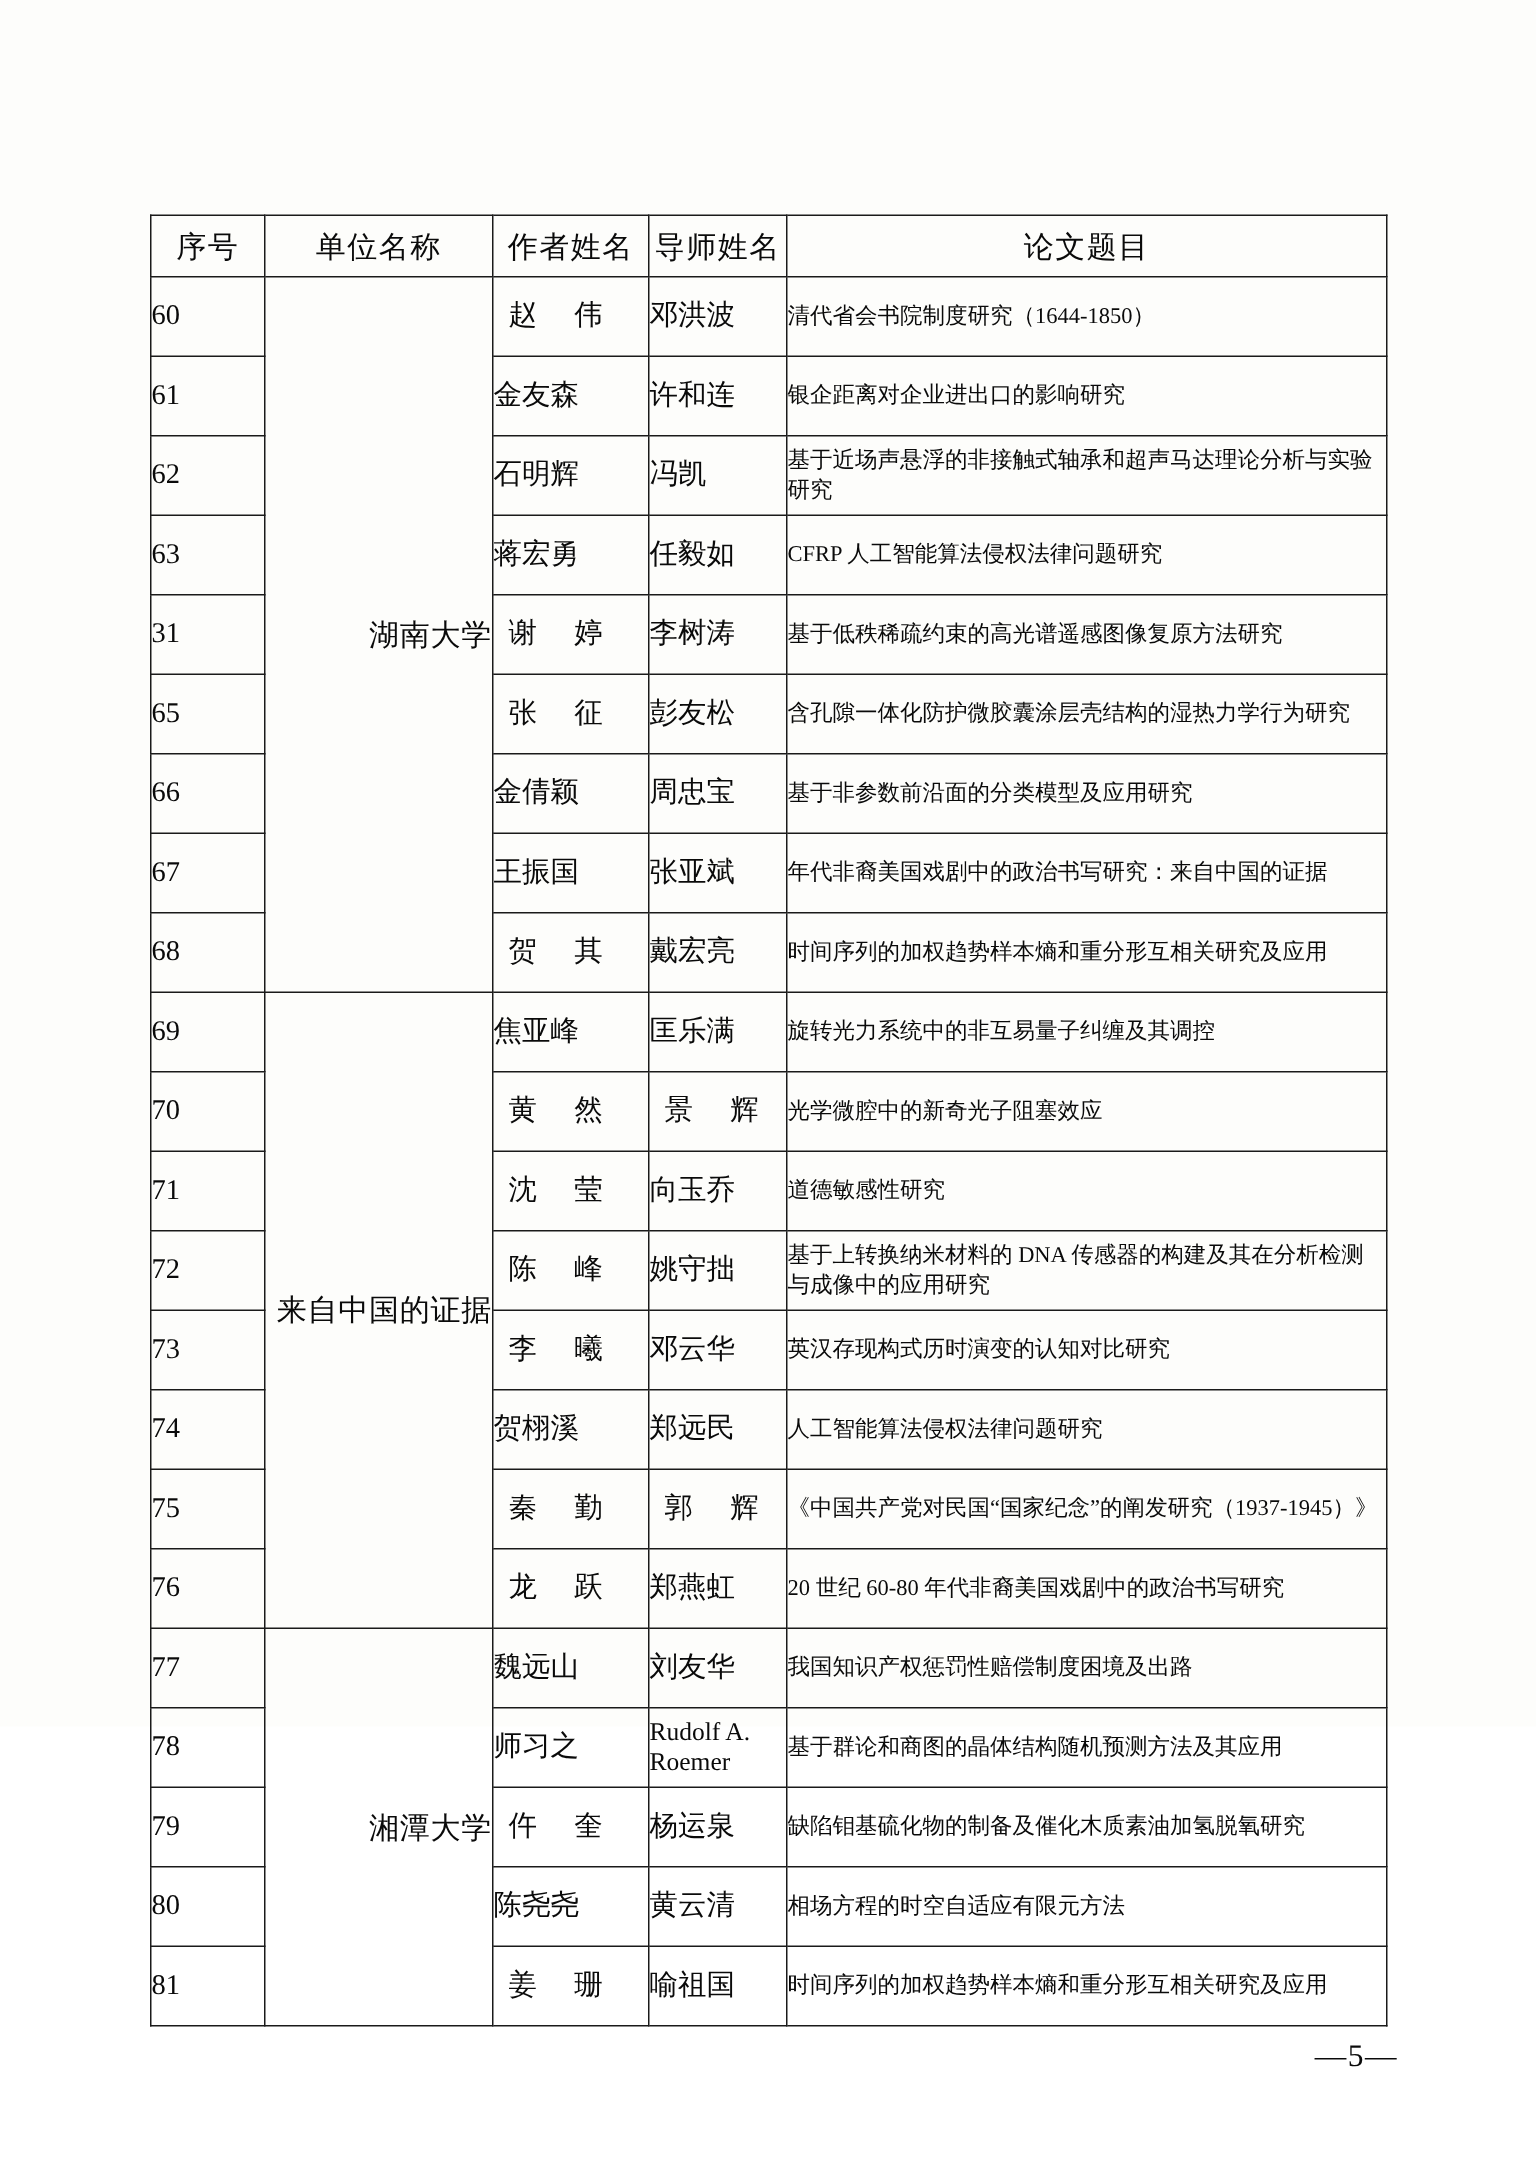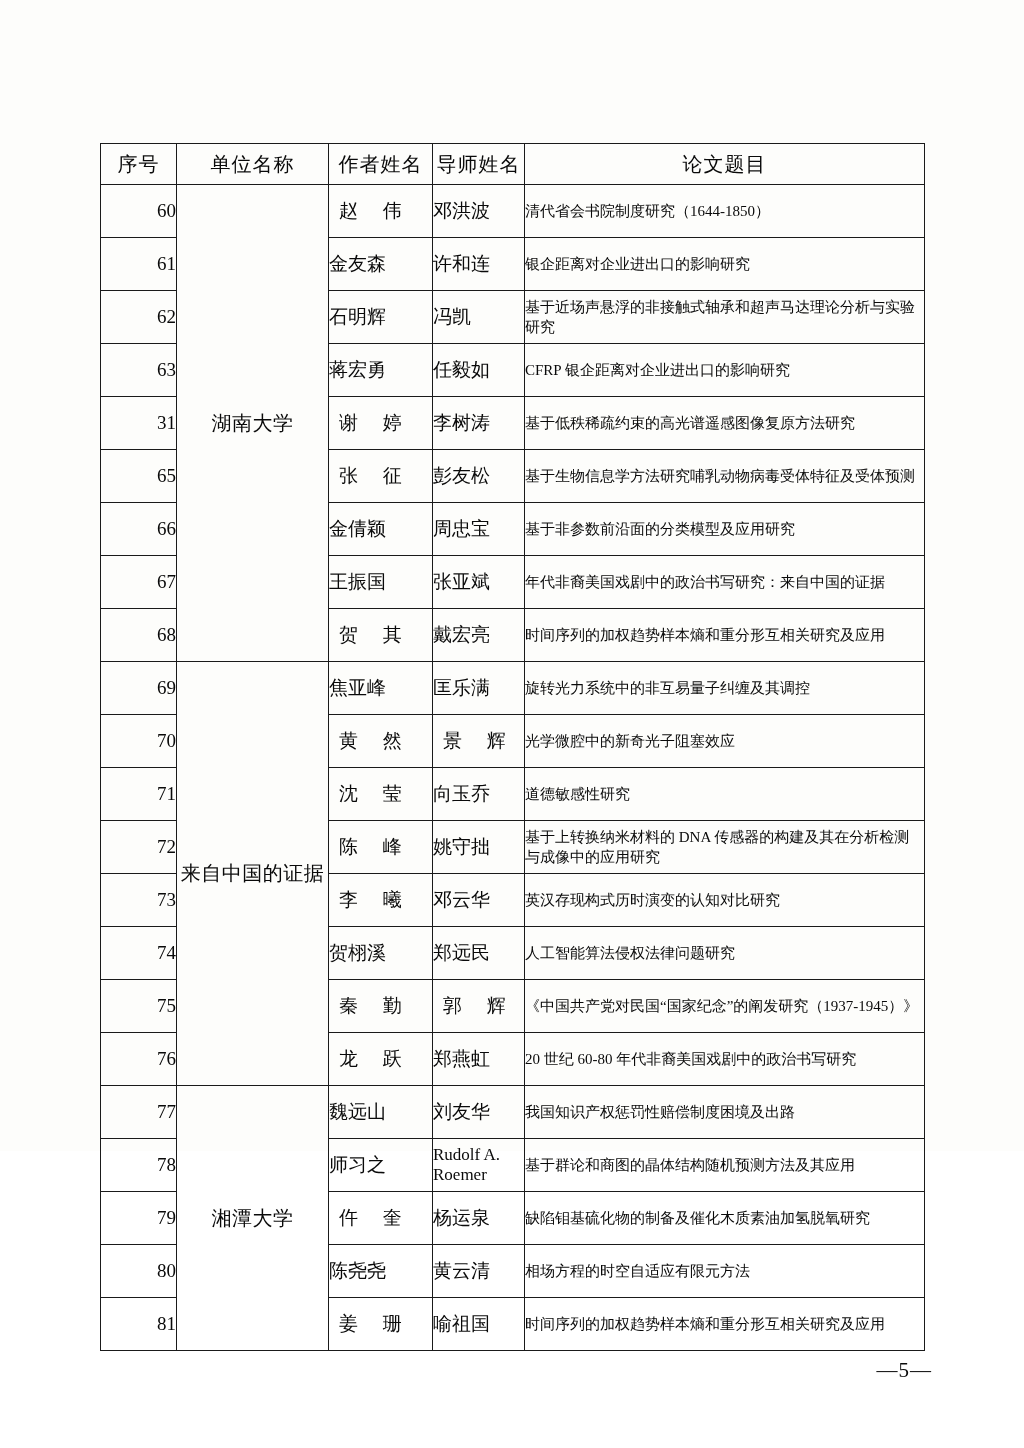--- a/index.html
+++ b/index.html
@@ -46,26 +46,26 @@
   .col-title { width: 400px; }
 
   thead td {
     text-align: center;
     font-size: 20px;
     font-weight: bold;
     height: 40px;
     letter-spacing: 1px;
   }
   .cell-seq {
-    text-align: right;
+    text-align: left;
     font-size: 19px;
     height: 52px;
   }
   .cell-unit {
-    text-align: center;
+    text-align: right;
     font-size: 20px;
     letter-spacing: 0.5px;
   }
   .cell-name {
     text-align: left;
     font-size: 19px;
     line-height: 1.25;
     padding: 3px 6px;
   }
   .cell-name.spaced {
@@ -132,33 +132,33 @@
           <tr>
             <td class="cell-seq">62</td>
             <td class="cell-name">石明辉</td>
             <td class="cell-name">冯凯</td>
             <td class="cell-title">基于近场声悬浮的非接触式轴承和超声马达理论分析与实验研究</td>
           </tr>
           <tr>
             <td class="cell-seq">63</td>
             <td class="cell-name">蒋宏勇</td>
             <td class="cell-name">任毅如</td>
-            <td class="cell-title">CFRP 银企距离对企业进出口的影响研究</td>
+            <td class="cell-title">CFRP 人工智能算法侵权法律问题研究</td>
           </tr>
           <tr>
             <td class="cell-seq">31</td>
             <td class="cell-name spaced">谢 婷</td>
             <td class="cell-name">李树涛</td>
             <td class="cell-title">基于低秩稀疏约束的高光谱遥感图像复原方法研究</td>
           </tr>
           <tr>
             <td class="cell-seq">65</td>
             <td class="cell-name spaced">张 征</td>
             <td class="cell-name">彭友松</td>
-            <td class="cell-title">基于生物信息学方法研究哺乳动物病毒受体特征及受体预测</td>
+            <td class="cell-title">含孔隙一体化防护微胶囊涂层壳结构的湿热力学行为研究</td>
           </tr>
           <tr>
             <td class="cell-seq">66</td>
             <td class="cell-name">金倩颖</td>
             <td class="cell-name">周忠宝</td>
             <td class="cell-title">基于非参数前沿面的分类模型及应用研究</td>
           </tr>
           <tr>
             <td class="cell-seq">67</td>
             <td class="cell-name">王振国</td>

